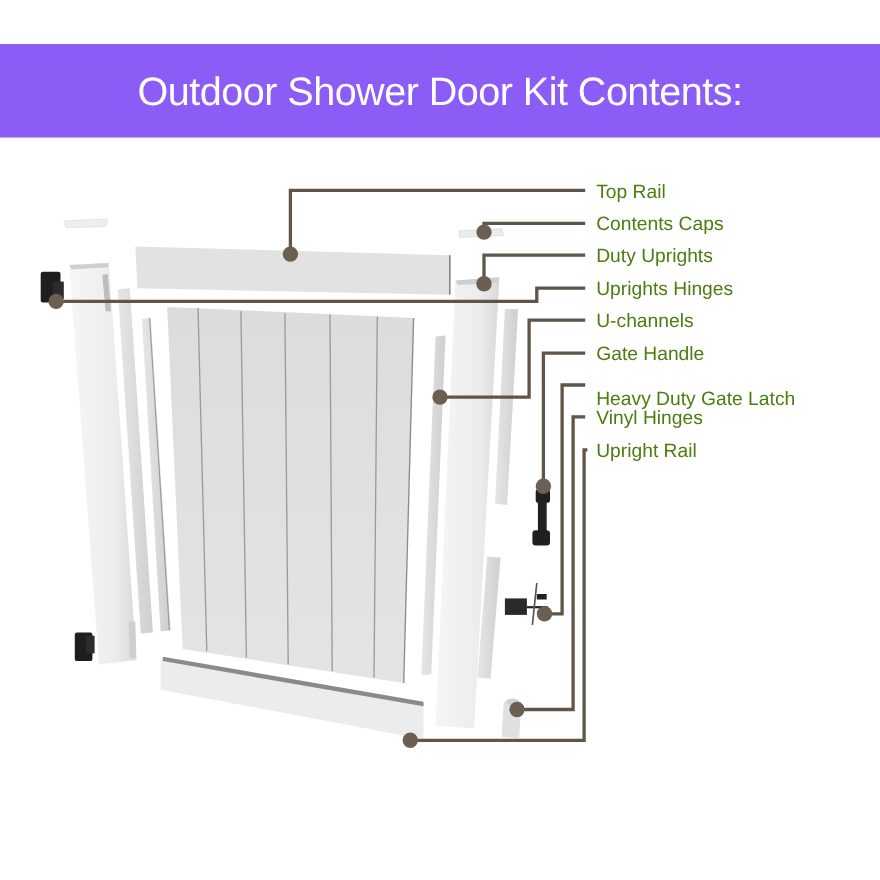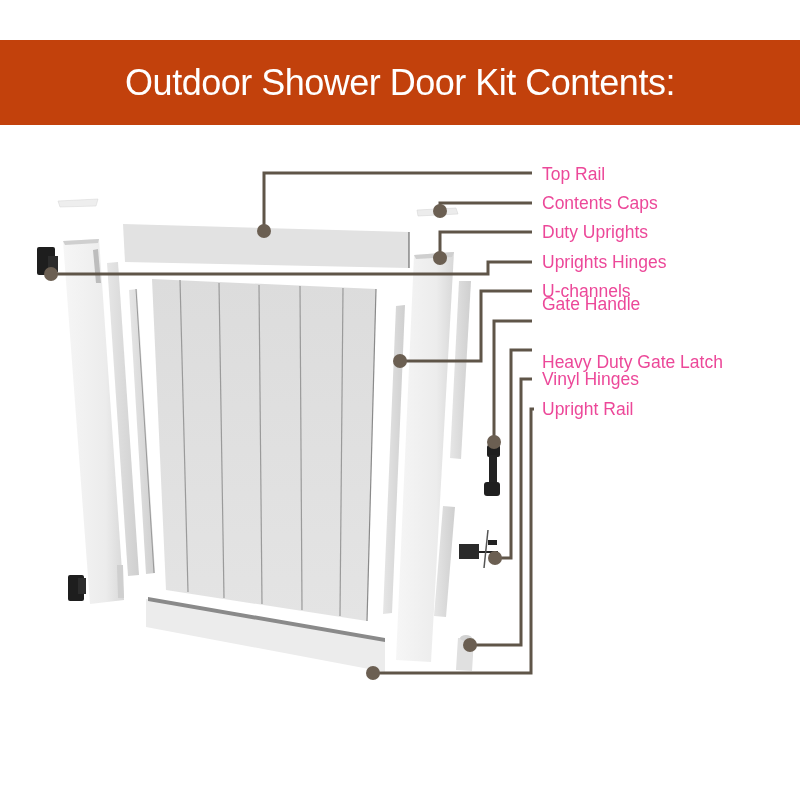--- a/index.html
+++ b/index.html
@@ -1,27 +1,27 @@
 <!DOCTYPE html>
 <html><head>
 <meta charset="utf-8">
 <style>
   html, body { margin: 0; padding: 0; background: #ffffff; }
   body { width: 800px; height: 800px; position: relative; overflow: hidden; font-family: "Liberation Sans", sans-serif; }
   .banner {
     position: absolute; left: 0; top: 40px; width: 800px; height: 85px;
-    background: #c2410c; display: flex; align-items: center; justify-content: center;
+    background: #8b5cf6; display: flex; align-items: center; justify-content: center;
   }
   .banner-title {
     color: #ffffff; font-size: 36px; font-family: "Liberation Sans", sans-serif;
     letter-spacing: -0.5px; font-weight: normal;
   }
   .diagram { position: absolute; left: 0; top: 0; width: 800px; height: 800px; }
   .label {
-    position: absolute; left: 542px; font-size: 17.5px; color: #ec4899;
+    position: absolute; left: 542px; font-size: 17.5px; color: #4d7c0f;
     font-family: "Liberation Sans", sans-serif; white-space: nowrap; line-height: 20px;
   }
 </style>
 </head>
 <body>
 
 <div class="banner">
   <span class="banner-title">Outdoor Shower Door Kit Contents:</span>
 </div>
 
@@ -159,16 +159,16 @@
     <circle cx="470" cy="645" r="7"></circle>
     <circle cx="373" cy="673" r="7"></circle>
   </g>
 </svg>
 
 <div class="label" style="top:164px">Top Rail</div>
 <div class="label" style="top:193px">Contents Caps</div>
 <div class="label" style="top:222px">Duty Uprights</div>
 <div class="label" style="top:252px">Uprights Hinges</div>
 <div class="label" style="top:281px">U-channels</div>
-<div class="label" style="top:294px">Gate Handle</div>
+<div class="label" style="top:311px">Gate Handle</div>
 <div class="label" style="top:352px">Heavy Duty Gate Latch</div>
 <div class="label" style="top:369px">Vinyl Hinges</div>
 <div class="label" style="top:399px">Upright Rail</div>
 
 </body></html>

